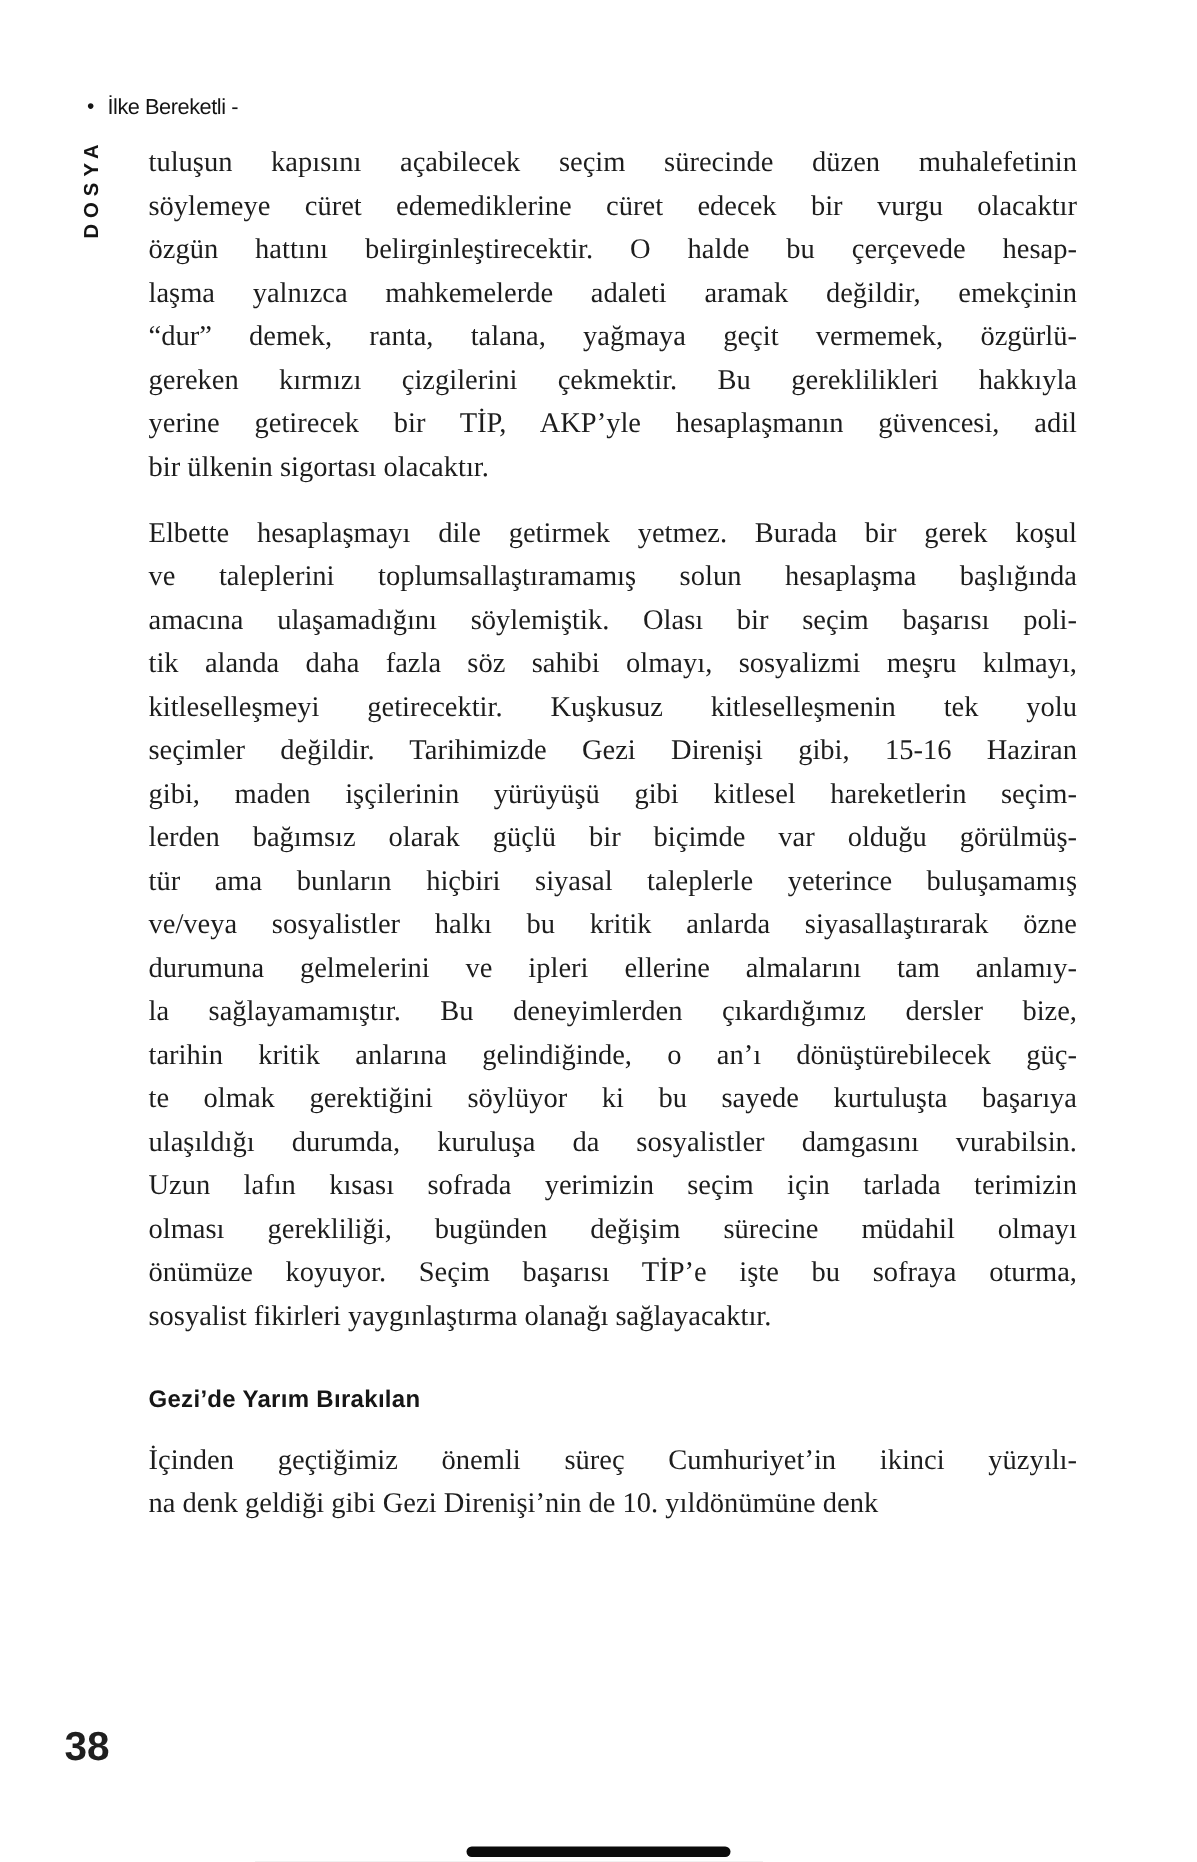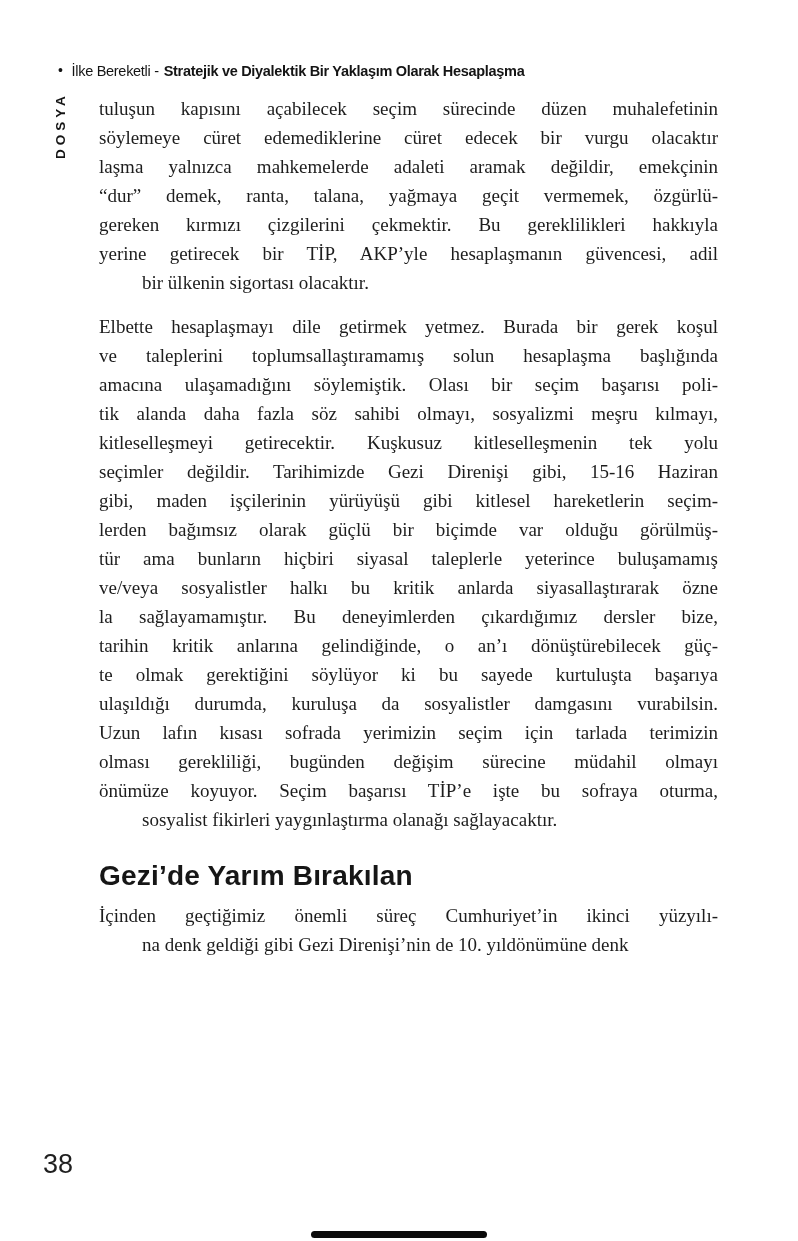--- a/index.html
+++ b/index.html
@@ -54,36 +54,36 @@
     width: 619px;
     color: #1d1d1d;
     font-size: 19px;
   }
   .para { margin: 0 0 15px 0; }
   .line {
     line-height: 29px;
     text-align: justify;
     text-align-last: justify;
   }
-  .line.last { text-align-last: left; margin-left: 43px; }
+  .line.last { text-align-last: left; }
   .section-heading {
     font-family: "Liberation Sans", sans-serif;
     font-weight: 700;
-    font-size: 28px;
+    font-size: 16px;
     letter-spacing: 0.2px;
     line-height: 31px;
     color: #161616;
     margin: 26px 0 10px 0;
   }
   .page-number {
     position: absolute;
     left: 43px;
     top: 1149px;
     font-family: "Liberation Sans", sans-serif;
-    font-weight: 400;
+    font-weight: 700;
     font-size: 27px;
     color: #1f1f1f;
   }
   .home-indicator {
     position: absolute;
     left: 50%;
     transform: translateX(-50%);
     bottom: 3px;
     width: 176px;
     height: 7px;
@@ -92,46 +92,47 @@
   }
 </style>
 </head>
 <body>
 
 <div class="page">
 
   <div class="header">
     <span class="bullet">•</span>
     <span class="author">İlke Bereketli -</span>
-    <span class="title">Stratejik ve Diyalektik Bir Yaklaşım Olarak Hesaplaşma</span>
   </div>
 
   <div class="dosya">DOSYA</div>
 
   <div class="content">
     <div class="para">
         <div class="line">tuluşun kapısını açabilecek seçim sürecinde düzen muhalefetinin</div>
         <div class="line">söylemeye cüret edemediklerine cüret edecek bir vurgu olacaktır</div>
+        <div class="line">özgün hattını belirginleştirecektir. O halde bu çerçevede hesap-</div>
         <div class="line">laşma yalnızca mahkemelerde adaleti aramak değildir, emekçinin</div>
         <div class="line">“dur” demek, ranta, talana, yağmaya geçit vermemek, özgürlü-</div>
         <div class="line">gereken kırmızı çizgilerini çekmektir. Bu gereklilikleri hakkıyla</div>
         <div class="line">yerine getirecek bir TİP, AKP’yle hesaplaşmanın güvencesi, adil</div>
         <div class="line last">bir ülkenin sigortası olacaktır.</div>
       </div>
     <div class="para">
         <div class="line">Elbette hesaplaşmayı dile getirmek yetmez. Burada bir gerek koşul</div>
         <div class="line">ve taleplerini toplumsallaştıramamış solun hesaplaşma başlığında</div>
         <div class="line">amacına ulaşamadığını söylemiştik. Olası bir seçim başarısı poli-</div>
         <div class="line">tik alanda daha fazla söz sahibi olmayı, sosyalizmi meşru kılmayı,</div>
         <div class="line">kitleselleşmeyi getirecektir. Kuşkusuz kitleselleşmenin tek yolu</div>
         <div class="line">seçimler değildir. Tarihimizde Gezi Direnişi gibi, 15-16 Haziran</div>
         <div class="line">gibi, maden işçilerinin yürüyüşü gibi kitlesel hareketlerin seçim-</div>
         <div class="line">lerden bağımsız olarak güçlü bir biçimde var olduğu görülmüş-</div>
         <div class="line">tür ama bunların hiçbiri siyasal taleplerle yeterince buluşamamış</div>
         <div class="line">ve/veya sosyalistler halkı bu kritik anlarda siyasallaştırarak özne</div>
+        <div class="line">durumuna gelmelerini ve ipleri ellerine almalarını tam anlamıy-</div>
         <div class="line">la sağlayamamıştır. Bu deneyimlerden çıkardığımız dersler bize,</div>
         <div class="line">tarihin kritik anlarına gelindiğinde, o an’ı dönüştürebilecek güç-</div>
         <div class="line">te olmak gerektiğini söylüyor ki bu sayede kurtuluşta başarıya</div>
         <div class="line">ulaşıldığı durumda, kuruluşa da sosyalistler damgasını vurabilsin.</div>
         <div class="line">Uzun lafın kısası sofrada yerimizin seçim için tarlada terimizin</div>
         <div class="line">olması gerekliliği, bugünden değişim sürecine müdahil olmayı</div>
         <div class="line">önümüze koyuyor. Seçim başarısı TİP’e işte bu sofraya oturma,</div>
         <div class="line last">sosyalist fikirleri yaygınlaştırma olanağı sağlayacaktır.</div>
       </div>
     <div class="section-heading">Gezi’de Yarım Bırakılan</div>

